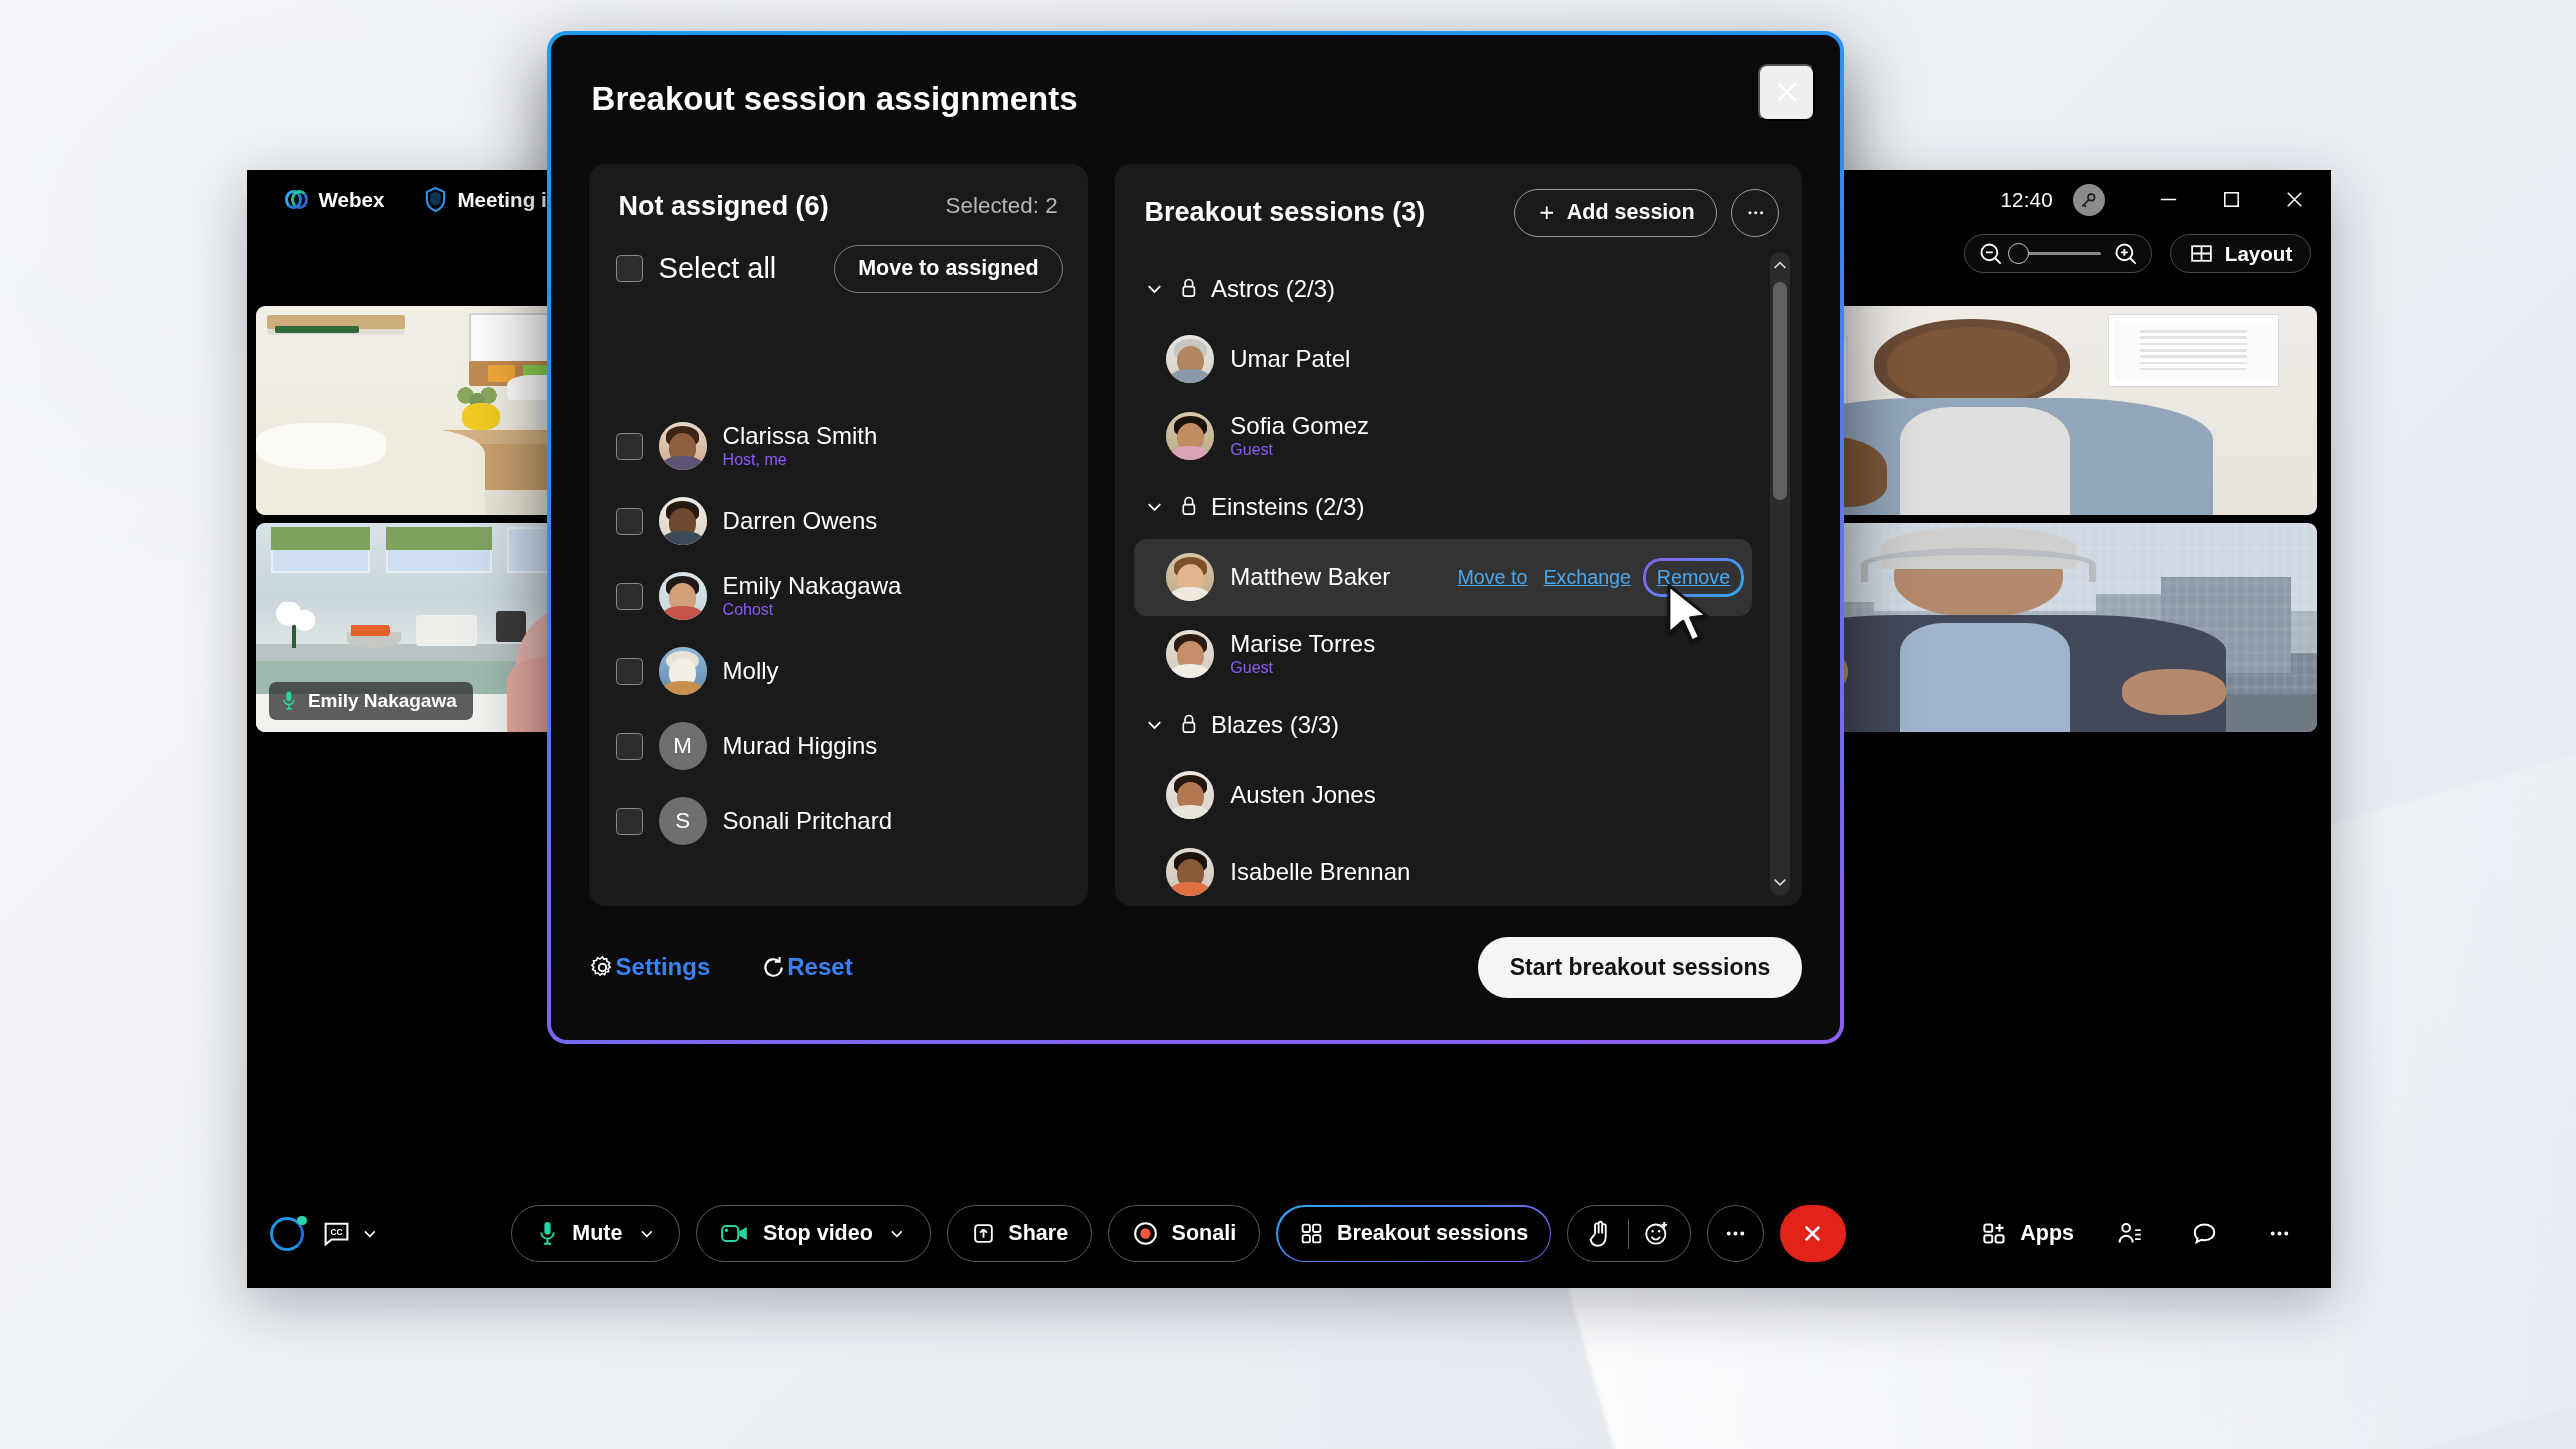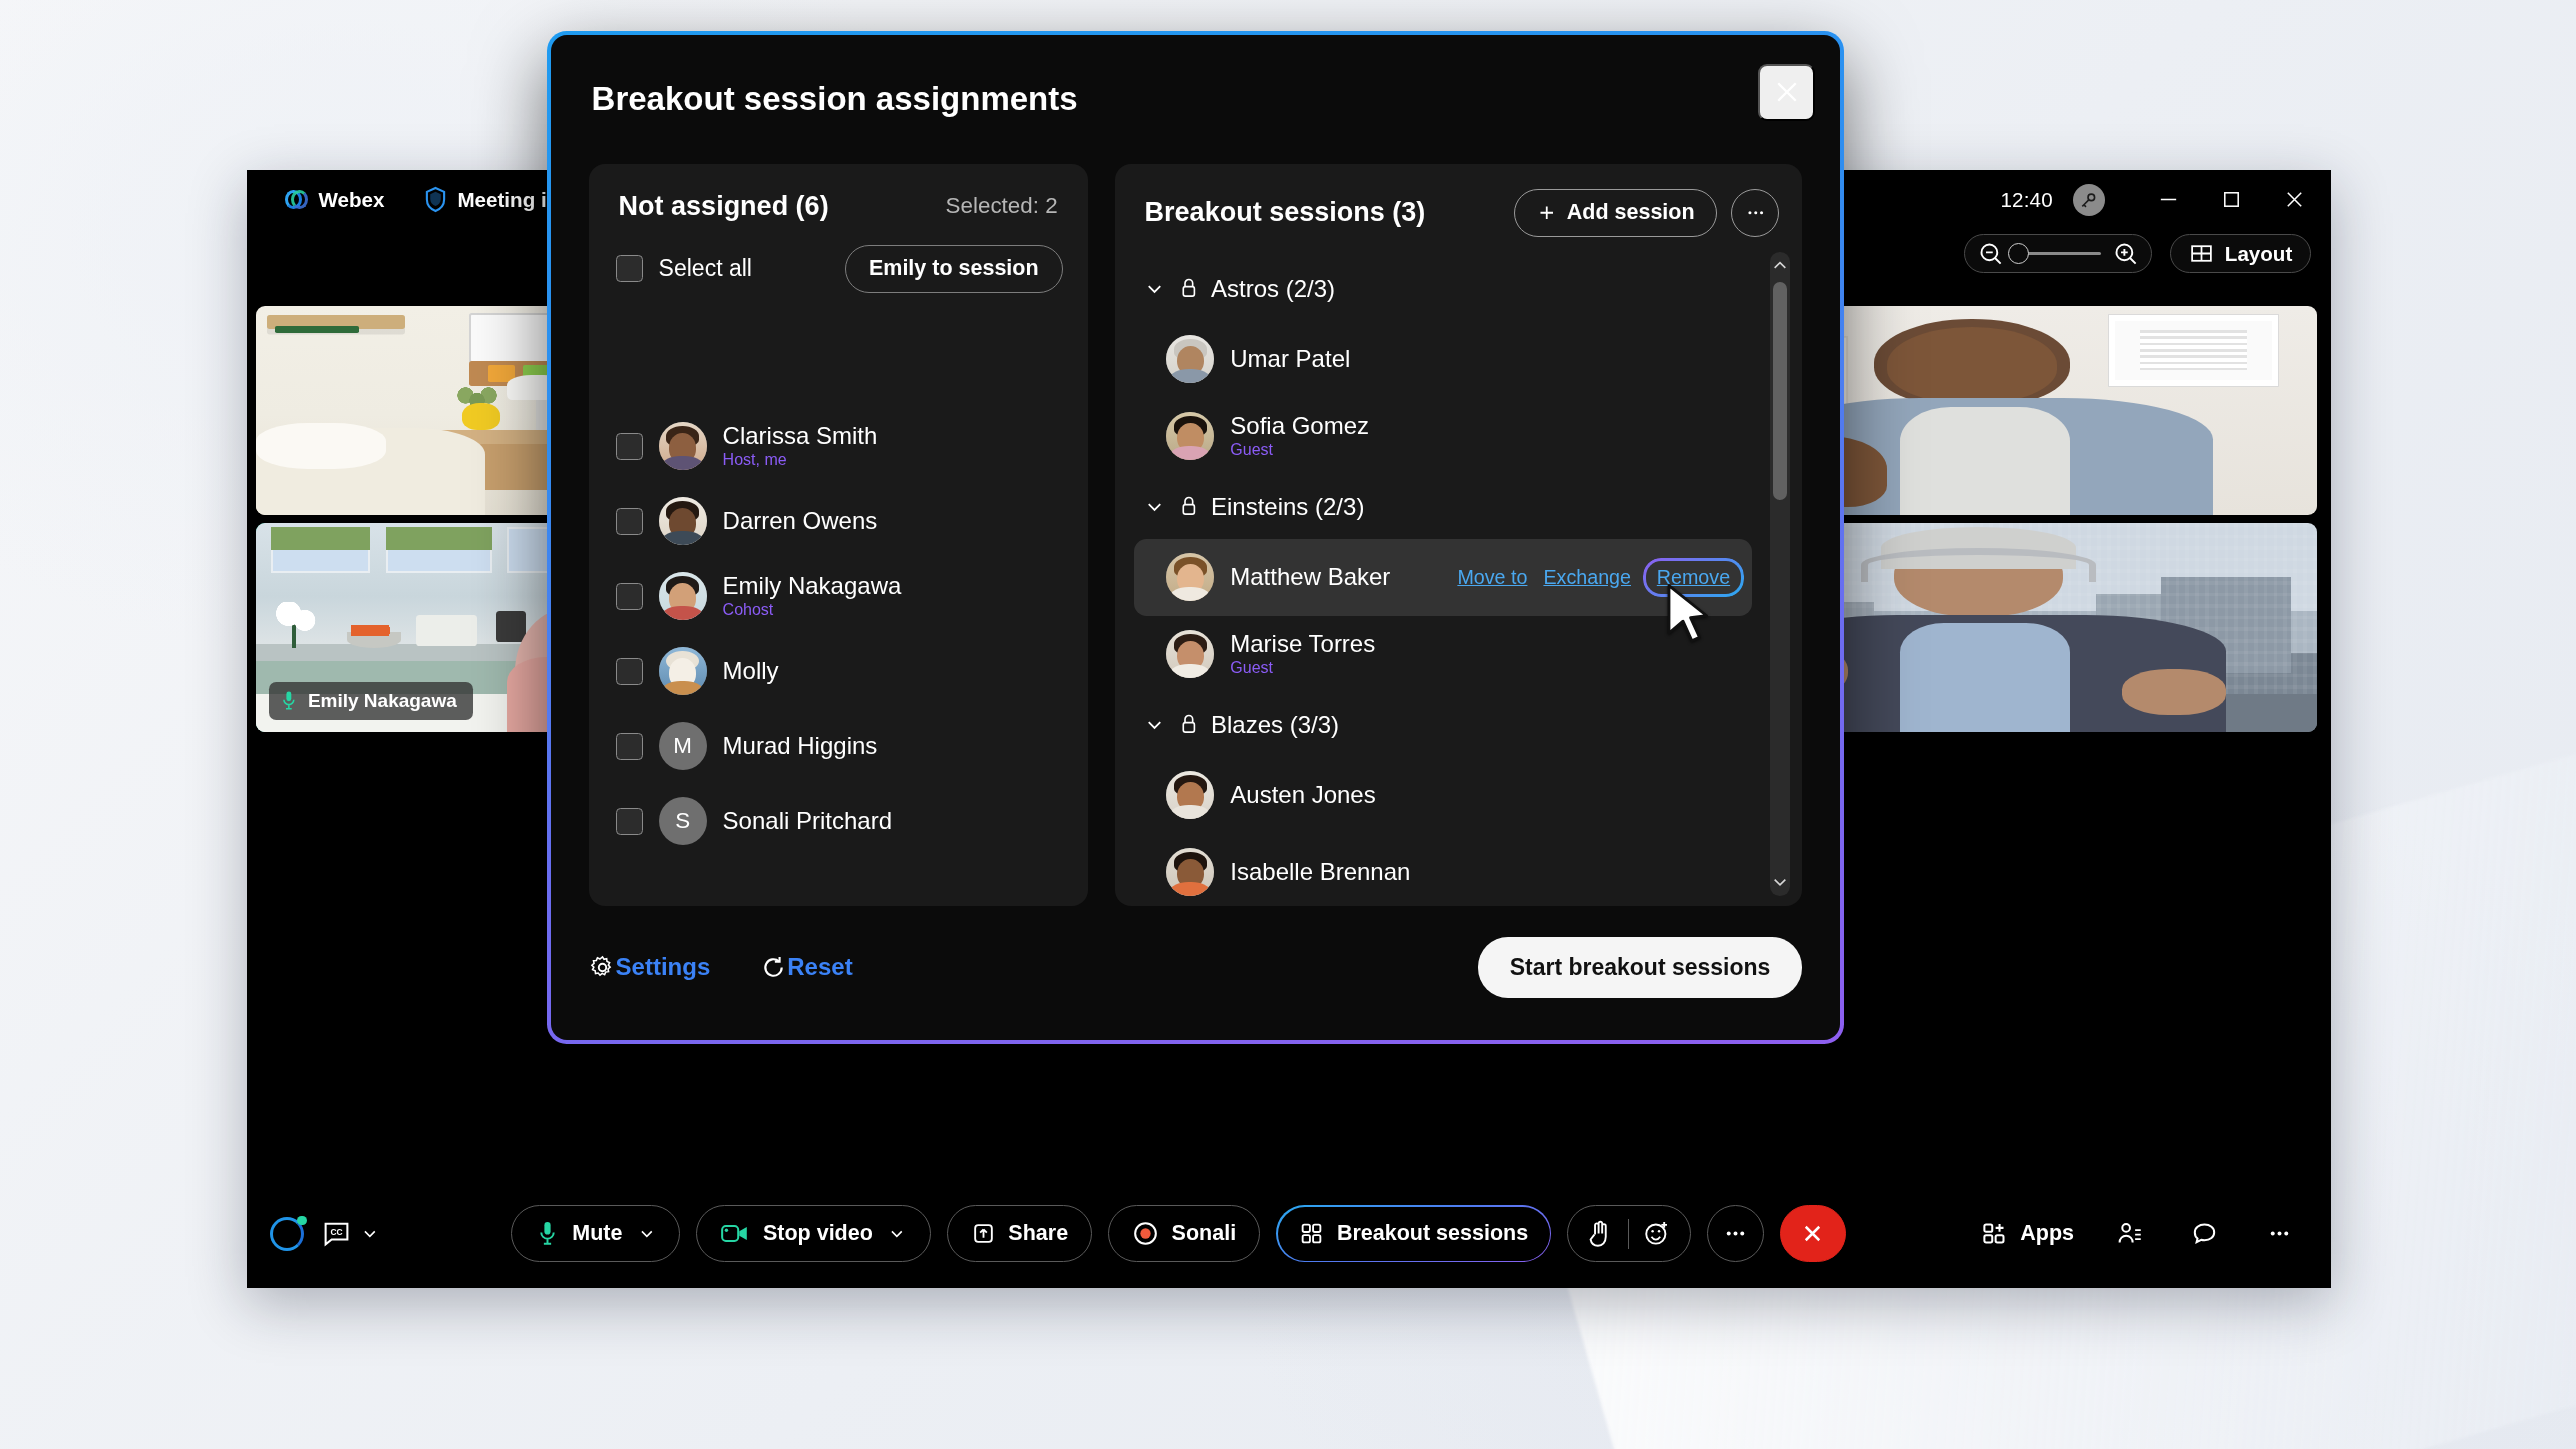--- a/index.html
+++ b/index.html
@@ -250,21 +250,21 @@
   .panel-head .h-title { font-size:27px; font-weight:700; color:#fff; }
   .panel-head .h-sub { margin-left:auto; font-size:22.4px; color:#b6b6b6; }
 
   .searchbox { margin:19.7px 25px 0 25px; height:52px; border:0.9px solid #6a6a6a; border-radius:9px;
                display:flex; align-items:center; gap:12.5px; padding:0 16px; background:#111; }
   .searchbox input { flex:1; background:transparent; border:none; outline:none;
                      color:#fff; font-size:22.4px; font-family:inherit; }
   .searchbox input::placeholder { color:#c9c9c9; }
 
   .selrow { display:flex; align-items:center; padding:23px 25px 0 27px; }
-  .selrow .sa-label { font-size:23px; color:#fff; margin-left:16px; }
+  .selrow .sa-label { font-size:29px; color:#fff; margin-left:16px; }
   .btn-outline { margin-left:auto; height:48px; border:0.9px solid #7d7d7d; border-radius:25px;
                  color:#fff; background:transparent; font-size:21.5px; font-weight:600;
                  padding:0 23px; font-family:inherit; }
 
   .checkbox { width:27px; height:27px; border:1.8px solid #8a8a8a; border-radius:4.5px;
               background:#2c2c2c; flex:none; }
 
   .plist { position:absolute; left:0; right:0; top:240px; bottom:12.5px; padding:5.4px 25px 0 27px;
            overflow:hidden; }
   .prow { display:flex; align-items:center; gap:16px; height:75px; }
@@ -652,21 +652,21 @@
       <div class="panel panel-left">
         <div class="panel-head">
           <span class="h-title">Not assigned (6)</span>
           <span class="h-sub">Selected: 2</span>
         </div>
 
 
         <div class="selrow">
           <span class="checkbox"></span>
           <span class="sa-label">Select all</span>
-          <button class="btn-outline">Emily to session</button>
+          <button class="btn-outline">Move to assigned</button>
         </div>
 
         <div class="plist">
 
           <div class="prow">
             <span class="checkbox"></span>
             <span class="avatar">
               <span class="f">
                   <span class="bg" style="background:linear-gradient(#e5d7c6,#cfa98b)"></span>
               <span class="hr" style="background:#3a2517"></span>

